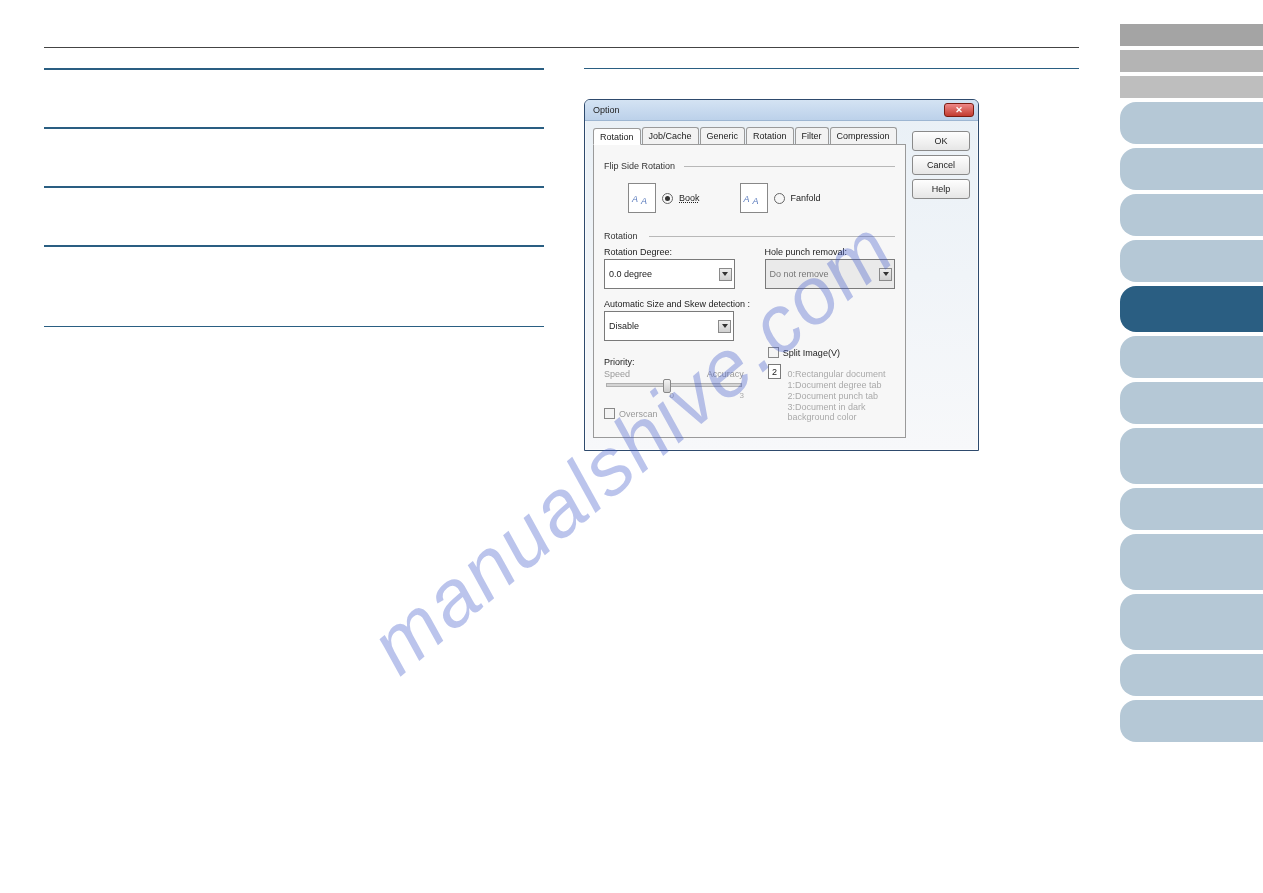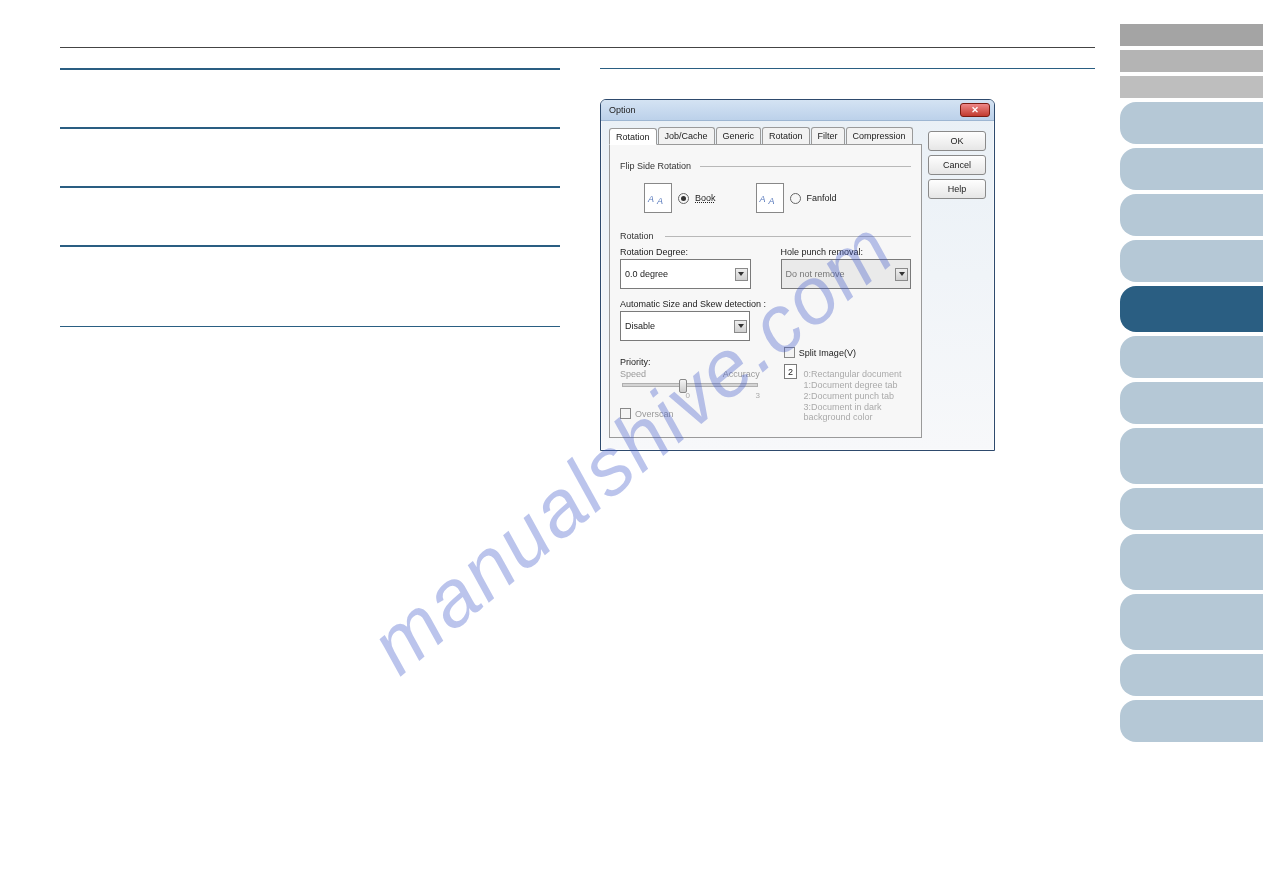--- a/index.html
+++ b/index.html
@@ -49,21 +49,21 @@
   .sidebar-pill.gray1 { background: #a4a4a4; border-radius: 0; height: 22px; }
   .sidebar-pill.gray2 { background: #b4b4b4; border-radius: 0; height: 22px; }
   .sidebar-pill.gray3 { background: #bebebe; border-radius: 0; height: 22px; }
   .sidebar-pill.light { background: #b5c8d6; height: 42px; }
   .sidebar-pill.active { background: #2a5e82; height: 46px; }
   .sidebar-pill.tall { background: #b5c8d6; height: 56px; }
 
   
   .content {
     position: absolute;
-    left: 60px;
+    left: 44px;
     top: 30px;
     width: 1035px;
   }
   .chapter-title {
     height: 18px;
     border-bottom: 1px solid #444;
     margin-bottom: 8px;
   }
 
   

